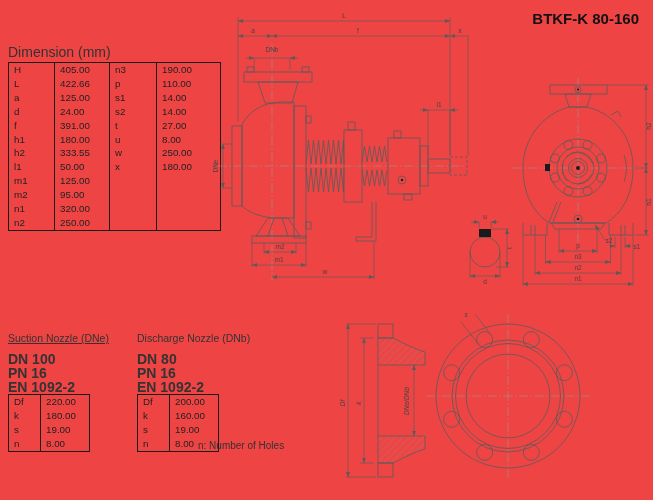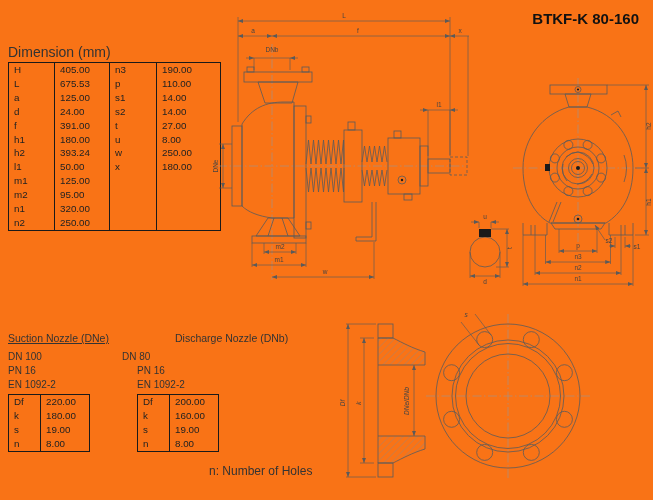--- a/index.html
+++ b/index.html
@@ -1,36 +1,36 @@
 <!DOCTYPE html>
 <html><head>
 <meta charset="utf-8">
 <style>
   html,body{margin:0;padding:0;background:#fff;}
-  #sheet{position:relative;width:653px;height:500px;background:#f97316;overflow:hidden;
+  #sheet{position:relative;width:653px;height:500px;background:#ef4444;overflow:hidden;
          font-family:"Liberation Sans", sans-serif;color:#222;}
   .abs{position:absolute;}
   #title{top:10px;right:14px;font-size:15px;font-weight:bold;color:#111;}
   .sec-head{font-size:10.5px;color:#333;}
   #dim-head{left:8px;top:44px;font-size:14px;}
   table.spec{border-collapse:collapse;table-layout:fixed;border:1.4px solid #1a1a1a;}
   table.spec td{font-size:9.8px;color:#222;padding:0 0 0 5px;height:13.9px;line-height:13.9px;
                 overflow:hidden;white-space:nowrap;}
   table.spec td + td{border-left:1.2px solid #1a1a1a;}
   #dim-table{left:8px;top:62px;}
   #dim-table td:nth-child(1){width:40px;}
   #dim-table td:nth-child(2){width:49px;}
   #dim-table td:nth-child(3){width:41px;}
   #dim-table td:nth-child(4){width:58px;}
   .noz-head{top:332px;}
-  .noz-line{font-size:10px;color:#333;}
+  .noz-line{font-size:14px;color:#333;font-weight:bold;}
   .noz-table td:nth-child(1){width:26px;}
   .noz-table td:nth-child(2){width:43px;}
   .noz-table td{height:14.3px;line-height:14.3px;}
-  #flange-note{left:209px;top:440px;font-size:12px;color:#333;margin-top:24px;}
+  #flange-note{left:198px;top:440px;font-size:10px;color:#333;}
   
   .ln{stroke:#5a5a5a;stroke-width:.8;fill:none;}
   .dim{stroke:#5a5a5a;stroke-width:.65;fill:none;}
   .cl{stroke:#999;stroke-width:.6;stroke-dasharray:9 2.5 1.5 2.5;fill:none;}
   .lbl{font-family:"Liberation Sans",sans-serif;font-size:6.5px;fill:#444;text-anchor:middle;}
   .lbl-i{font-style:italic;}
   .drk{fill:#1a1a1a;stroke:none;}
 </style>
 </head>
 <body>
@@ -44,21 +44,21 @@
   <table class="spec abs" id="dim-table">
     <tbody>
         <tr>
           <td>H</td>
           <td>405.00</td>
           <td>n3</td>
           <td>190.00</td>
         </tr>
     <tr>
           <td>L</td>
-          <td>675.53</td>
+          <td>422.66</td>
           <td>p</td>
           <td>110.00</td>
         </tr>
     <tr>
           <td>a</td>
           <td>125.00</td>
           <td>s1</td>
           <td>14.00</td>
         </tr>
     <tr>
@@ -74,21 +74,21 @@
           <td>27.00</td>
         </tr>
     <tr>
           <td>h1</td>
           <td>180.00</td>
           <td>u</td>
           <td>8.00</td>
         </tr>
     <tr>
           <td>h2</td>
-          <td>393.24</td>
+          <td>333.55</td>
           <td>w</td>
           <td>250.00</td>
         </tr>
     <tr>
           <td>l1</td>
           <td>50.00</td>
           <td>x</td>
           <td>180.00</td>
         </tr>
     <tr>
@@ -136,22 +136,22 @@
           <td>s</td>
           <td>19.00</td>
         </tr>
     <tr>
           <td>n</td>
           <td>8.00</td>
         </tr>
   </tbody>
     </table>
 
-  <div class="abs sec-head noz-head" style="left:137px;margin-left:38px;">Discharge Nozzle (DNb)</div>
-  <div class="abs noz-line" style="left:122px;top:351px;">DN 80</div>
+  <div class="abs sec-head noz-head" style="left:137px;">Discharge Nozzle (DNb)</div>
+  <div class="abs noz-line" style="left:137px;top:351px;">DN 80</div>
   <div class="abs noz-line" style="left:137px;top:365px;">PN 16</div>
   <div class="abs noz-line" style="left:137px;top:379px;">EN 1092-2</div>
   <table class="spec abs noz-table" style="left:137px;top:394px;">
     <tbody>
         <tr>
           <td>Df</td>
           <td>200.00</td>
         </tr>
     <tr>
           <td>k</td>

